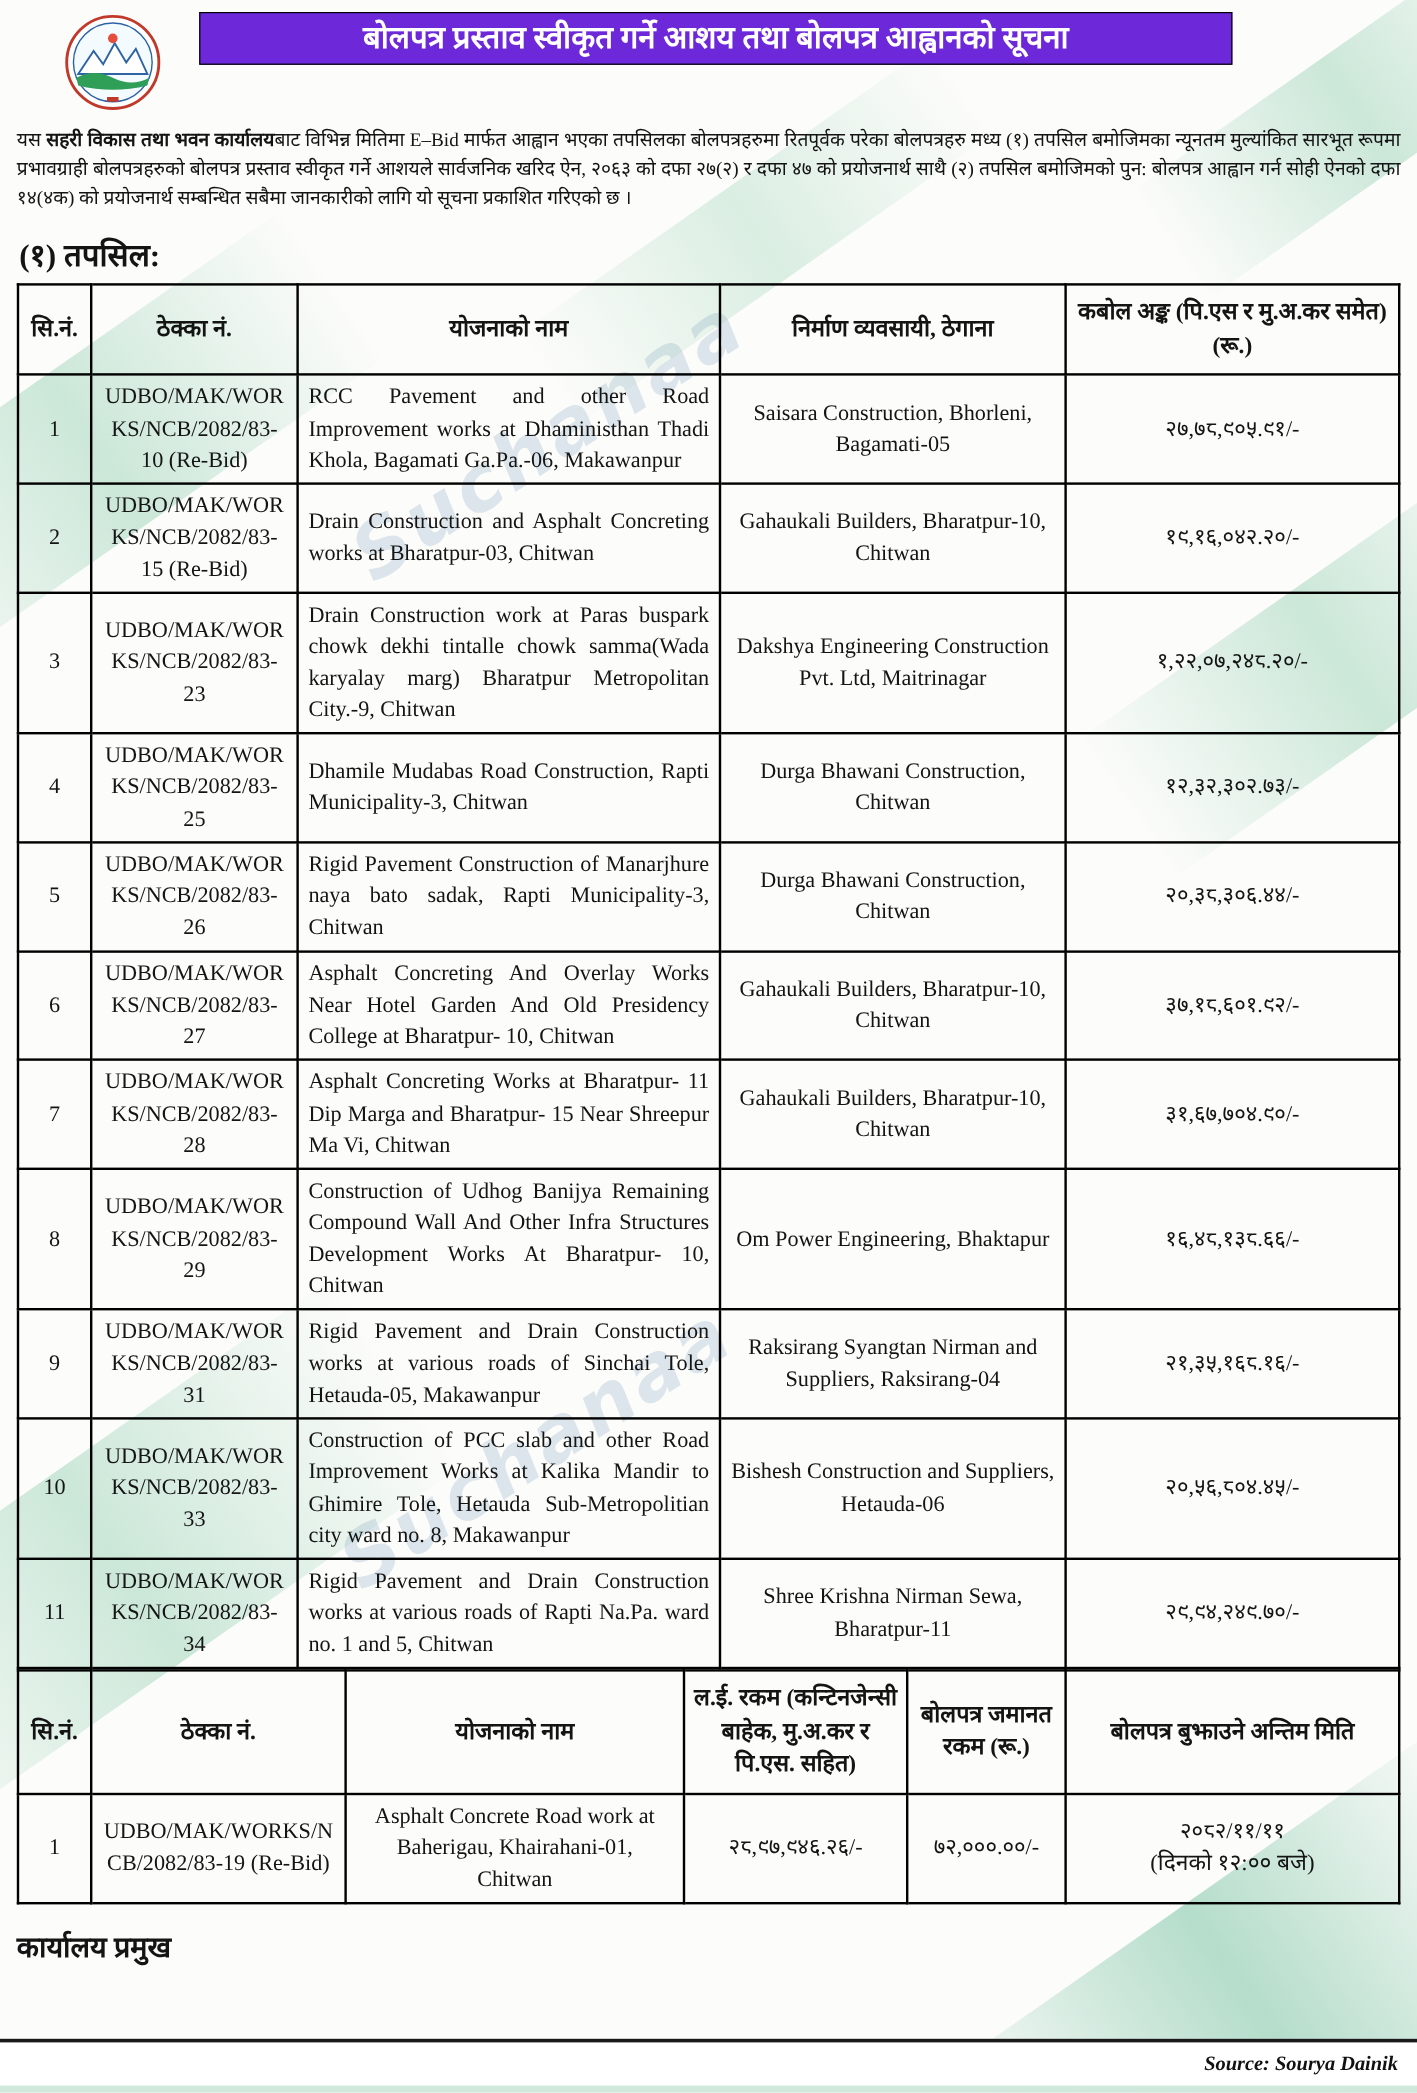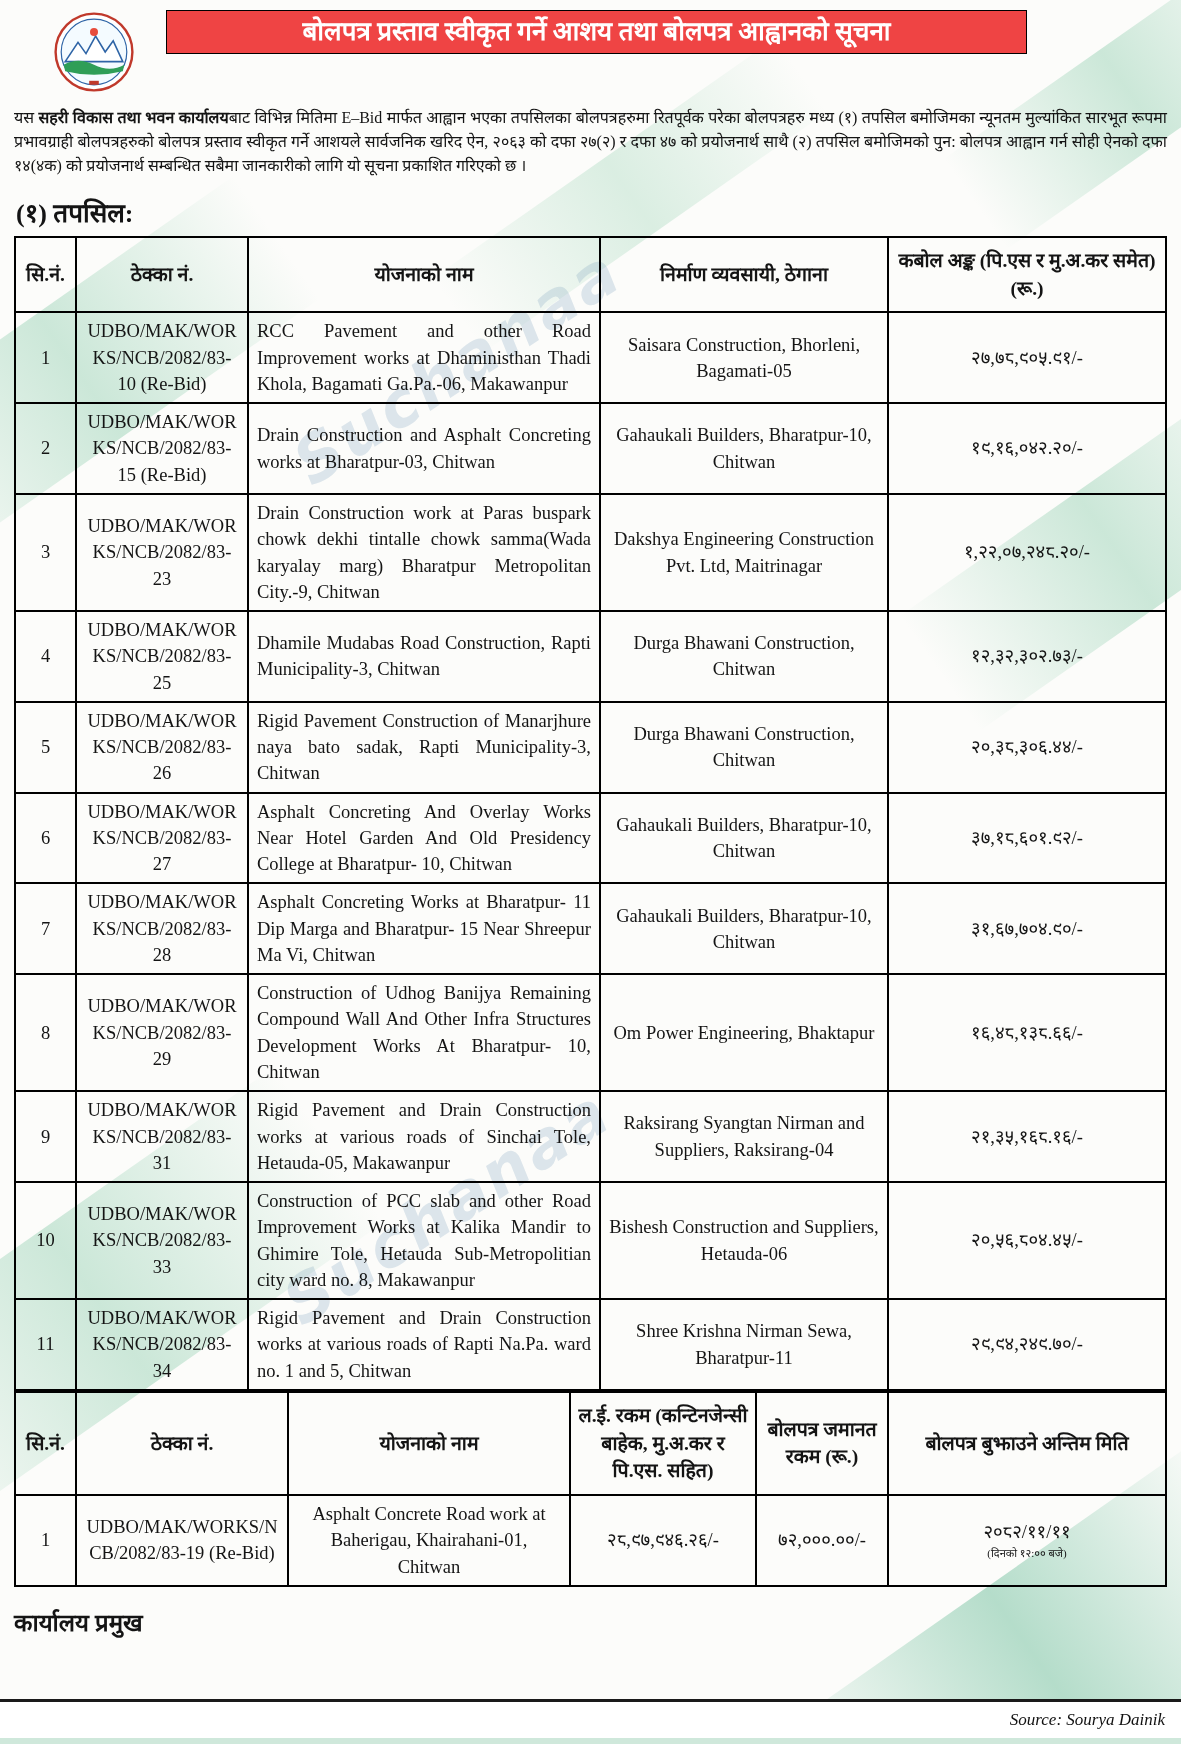--- a/index.html
+++ b/index.html
@@ -14,34 +14,34 @@
   .d5{bottom:-80px;right:-140px;width:520px;height:260px;transform:rotate(-35deg);background:linear-gradient(90deg,rgba(110,190,155,0),rgba(110,190,155,0.5),rgba(110,190,155,0));}
   .d6{top:150px;left:420px;width:420px;height:90px;transform:rotate(-35deg);background:linear-gradient(90deg,rgba(140,205,170,0),rgba(140,205,170,0.30),rgba(140,205,170,0));}
   
   .wm{position:absolute;z-index:0;font-family:"DejaVu Sans","Liberation Sans",sans-serif;font-weight:bold;font-style:italic;color:rgba(110,150,180,0.22);transform:rotate(-33deg);letter-spacing:3px;pointer-events:none;}
   .wm1{top:330px;left:270px;font-size:64px;}
   .wm2{top:1170px;left:260px;font-size:64px;}
   .content{position:relative;z-index:1;padding:8px 14px 0 14px;}
   .hdr{position:relative;min-height:88px;margin-bottom:2px;}
   .logo{position:absolute;left:40px;top:2px;width:80px;height:80px;}
   .hdr-mid{margin:2px 140px 0 152px;text-align:center;}
-  .title-bar{background:#ef4444;color:#ffffff;font-weight:bold;font-size:26px;line-height:1.4;padding:3px 10px;border:1px solid #000;}
+  .title-bar{background:#6d28d9;color:#ffffff;font-weight:bold;font-size:26px;line-height:1.4;padding:3px 10px;border:1px solid #000;}
   .pub-date{font-weight:bold;font-size:20px;margin-top:8px;}
   .intro{font-size:16px;line-height:1.5;text-align:justify;margin-top:8px;}
   .intro .b{font-weight:bold;}
   .sec-label{font-weight:bold;font-size:26px;margin:10px 0 6px 2px;}
   table.t{width:100%;border-collapse:collapse;table-layout:fixed;}
   .t th,.t td{border:2px solid #000;padding:5px 8px;vertical-align:middle;font-size:18.5px;line-height:1.42;overflow-wrap:break-word;word-break:break-word;}
   .t th{font-weight:bold;text-align:center;font-size:19.5px;padding:9px 6px;}
   .ctr{text-align:center;}
   .jst{text-align:justify;border-radius:15px;}
-  .deadline-time{font-size:11px;}
+  .deadline-time{font-size:19px;}
   .signature{text-align:left;padding:14px 34px 0 0;font-weight:bold;font-size:24px;}
   .source-bar{position:absolute;left:0;right:0;bottom:0;z-index:2;background:#ffffff;border-top:3px solid #1a1a1a;border-bottom:6px solid #cfe8db;text-align:right;padding:8px 16px 8px 0;}
-  .source-text{font-style:italic;font-weight:normal;font-size:17px;color:#111;margin-top:40px;}
+  .source-text{font-style:italic;font-weight:bold;font-size:17px;color:#111;margin-top:40px;}
   .t2-wrap{margin-bottom:4px;}
 </style>
 </head>
 <body>
 
 <div class="page">
 
   <div class="deco d1"></div>
   <div class="deco d2"></div>
   <div class="deco d3"></div>

